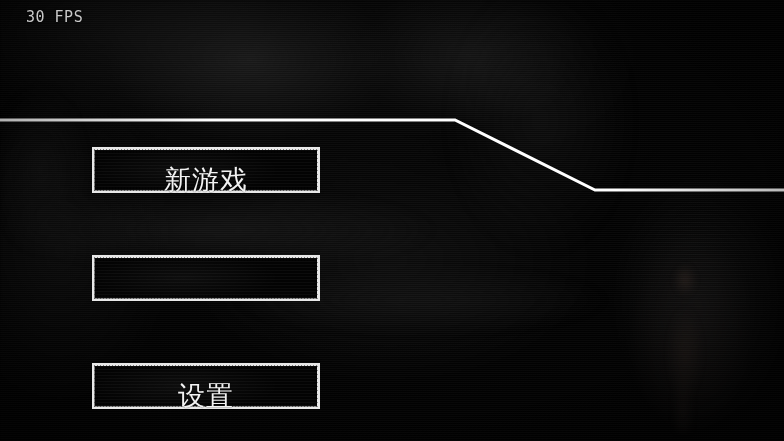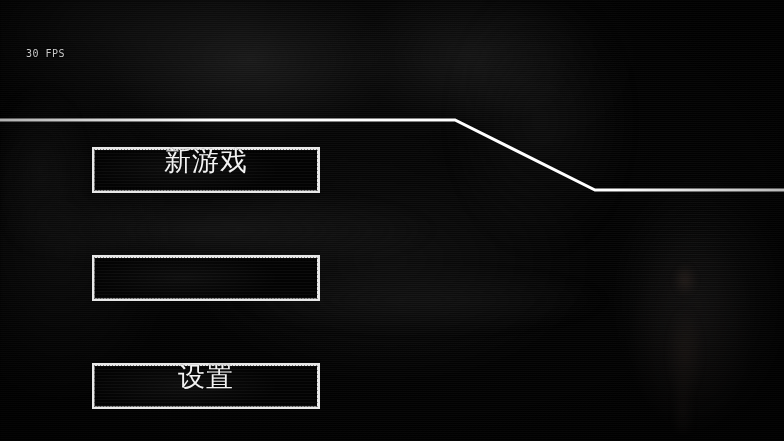--- a/index.html
+++ b/index.html
@@ -105,25 +105,24 @@
     pointer-events: none;
   }
 
   
   #fps-counter {
     position: absolute;
     left: 26px;
     top: 8px;
     color: #c9c9c9;
     font-family: "DejaVu Sans Mono", monospace;
-    font-size: 10px;
+    font-size: 15px;
     letter-spacing: 0.5px;
     text-shadow: 0 0 2px rgba(0,0,0,0.9);
     user-select: none;
-    margin-top: 40px;
   }
 
   
   #guide-line {
     position: absolute;
     inset: 0;
     pointer-events: none;
   }
 
   
@@ -134,21 +133,21 @@
     width: 228px;
   }
 
   .menu-button {
     position: relative;
     width: 228px;
     height: 46px;
     margin-bottom: 62px;
     background: #030303;
     display: flex;
-    align-items: flex-start;
+    align-items: flex-end;
     justify-content: center;
     cursor: pointer;
     box-sizing: border-box;
     overflow: hidden;
   }
   .menu-button:last-child { margin-bottom: 0; }
 
   
   .menu-button .btn-frame {
     position: absolute;

